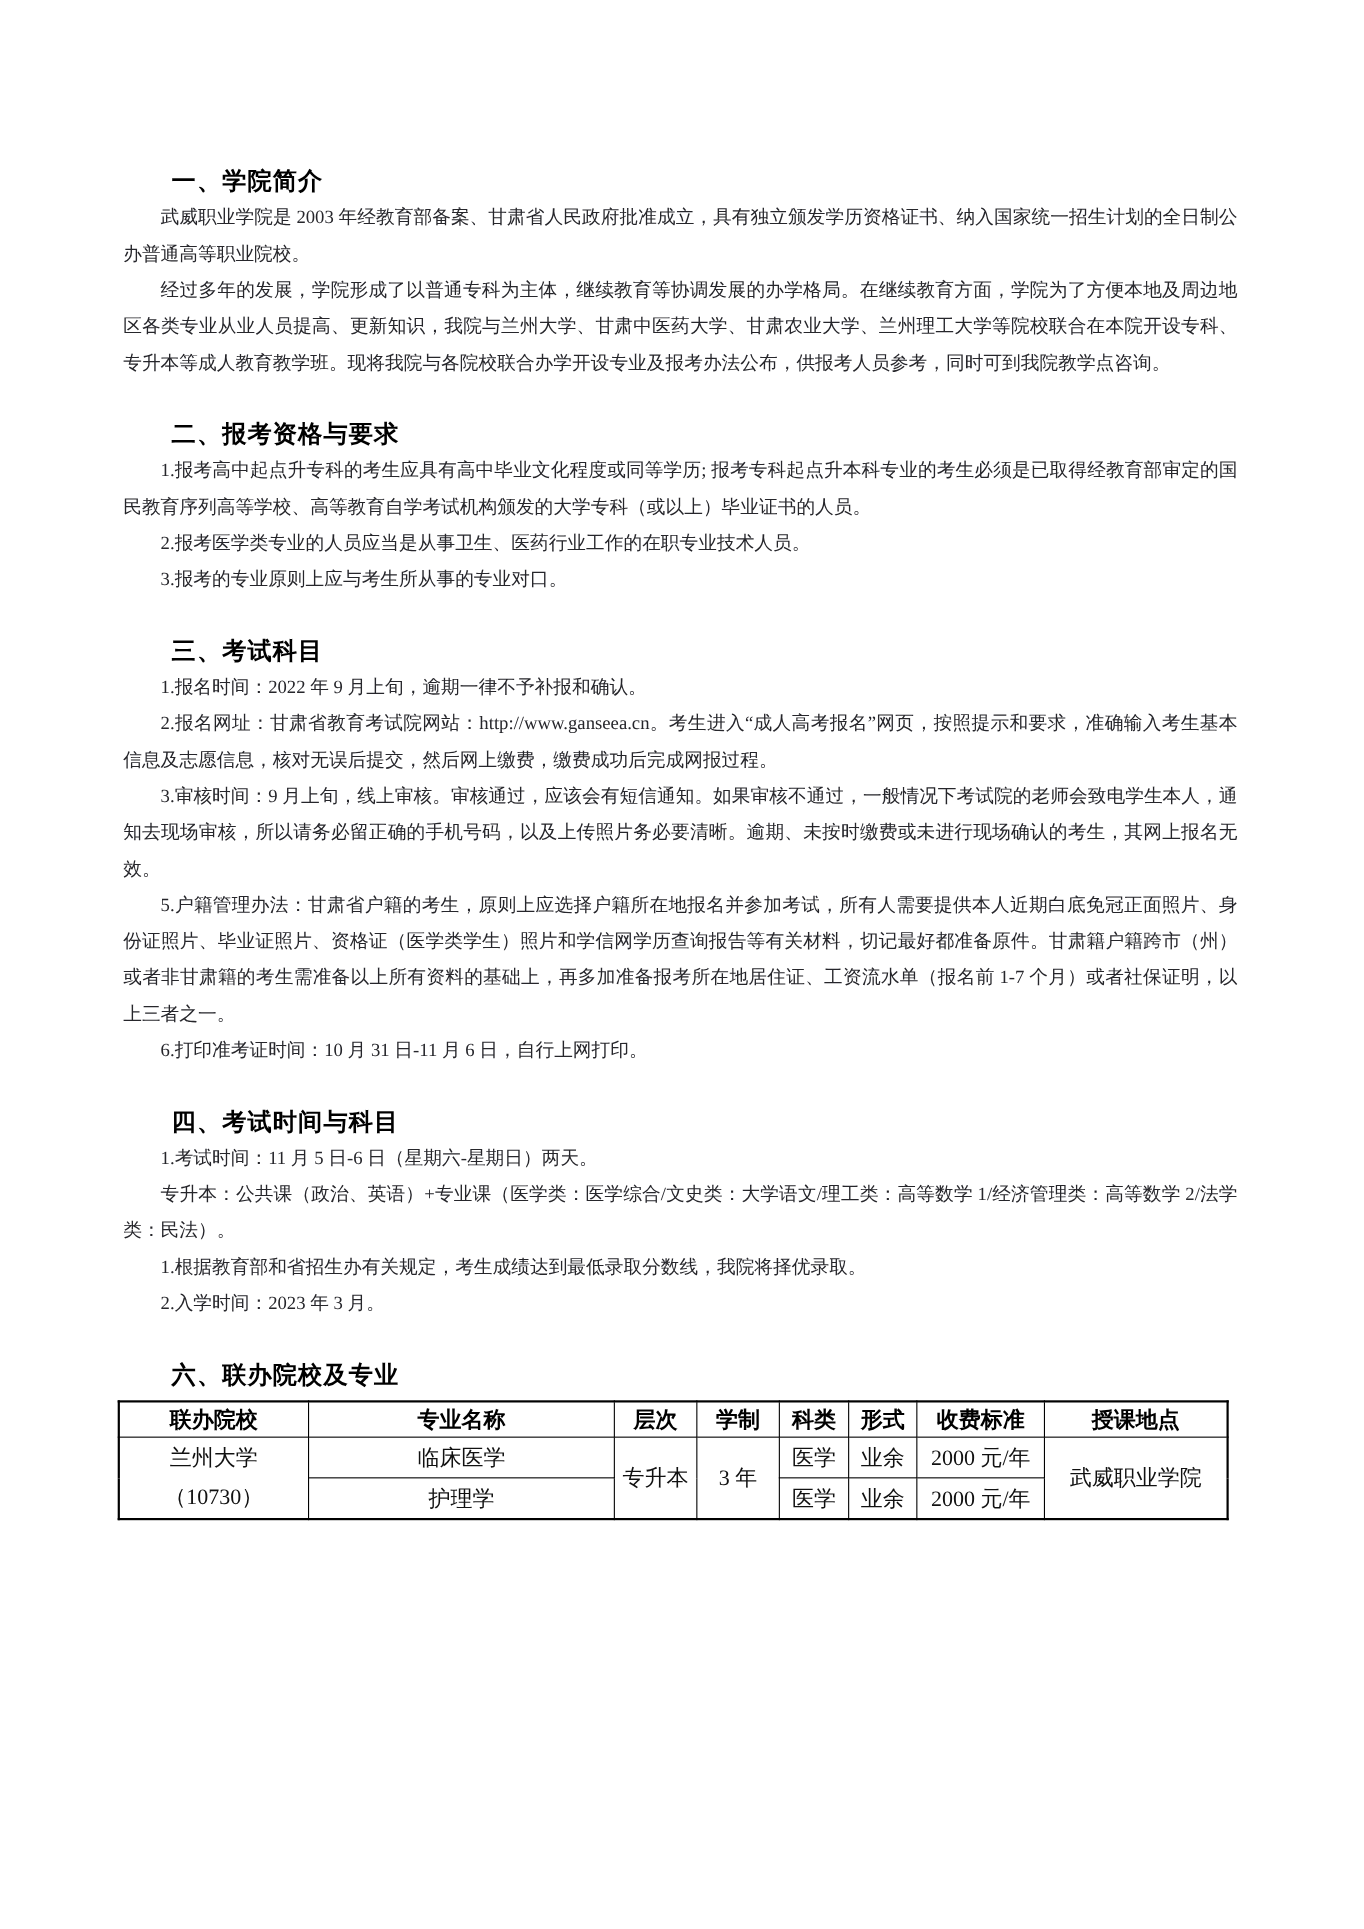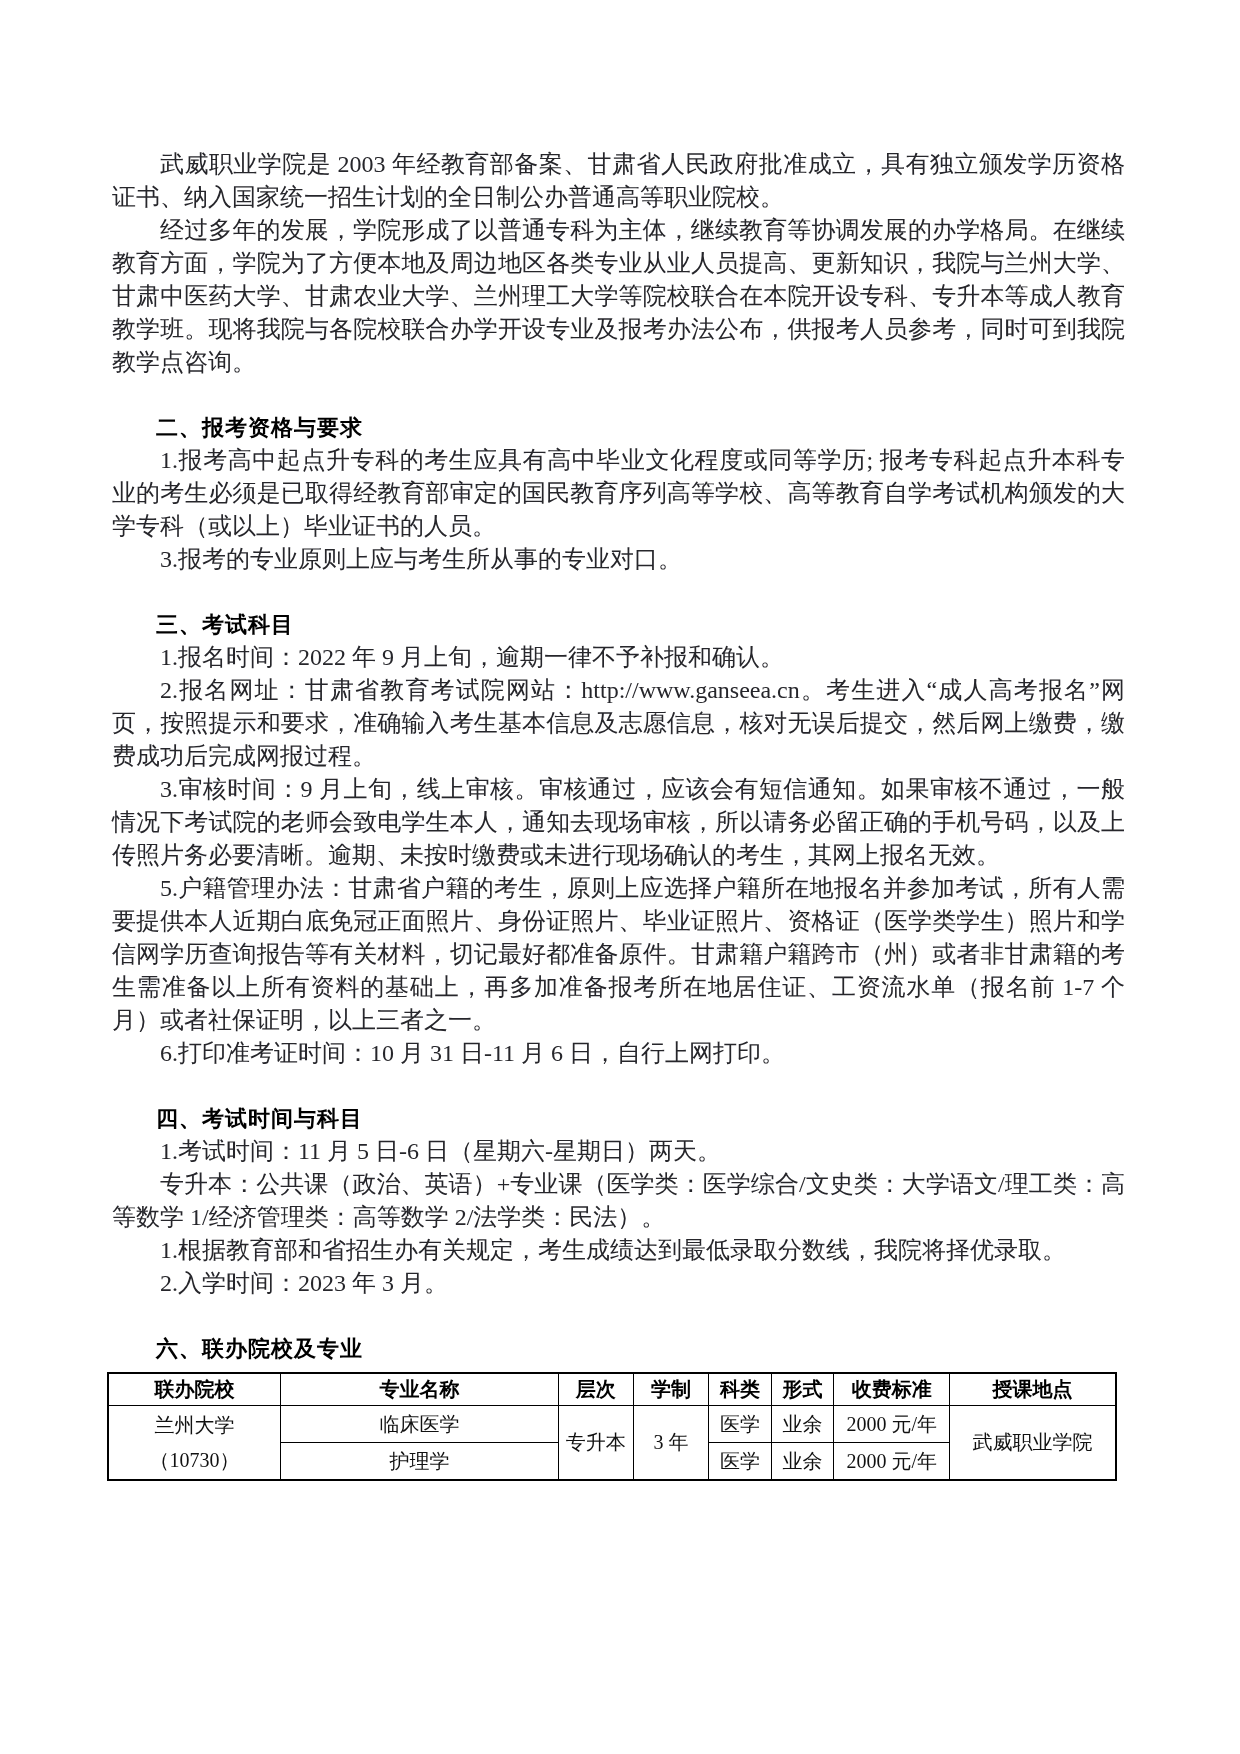--- a/index.html
+++ b/index.html
@@ -25,21 +25,21 @@
     line-height: 33px;
     color: #000000;
     margin: 32px 0 0 0;
     text-indent: 2em;
     letter-spacing: 1px;
   }
   .sec-heading.first { margin-top: 0; }
   .sec-heading.indent-more { text-indent: 2.7em; }
   .doc p {
     font-family: "Liberation Serif", serif;
-    font-size: 24px;
+    font-size: 17px;
     line-height: 33px;
     margin: 0;
     text-indent: 2em;
     text-align: justify;
     overflow-wrap: break-word;
   }
   .enroll-table {
     border-collapse: collapse;
     table-layout: fixed;
     width: 1010px;
@@ -68,25 +68,27 @@
     height: 36px;
   }
   .school-cell div { line-height: 35px; }
 </style>
 </head>
 <body>
 
 <div class="page">
   <div class="doc">
 
+    <h2 class="sec-heading first">一、学院简介</h2>
     <p>武威职业学院是 2003 年经教育部备案、甘肃省人民政府批准成立，具有独立颁发学历资格证书、纳入国家统一招生计划的全日制公办普通高等职业院校。</p>
     <p>经过多年的发展，学院形成了以普通专科为主体，继续教育等协调发展的办学格局。在继续教育方面，学院为了方便本地及周边地区各类专业从业人员提高、更新知识，我院与兰州大学、甘肃中医药大学、甘肃农业大学、兰州理工大学等院校联合在本院开设专科、专升本等成人教育教学班。现将我院与各院校联合办学开设专业及报考办法公布，供报考人员参考，同时可到我院教学点咨询。</p>
 
     <h2 class="sec-heading">二、报考资格与要求</h2>
     <p>1.报考高中起点升专科的考生应具有高中毕业文化程度或同等学历; 报考专科起点升本科专业的考生必须是已取得经教育部审定的国民教育序列高等学校、高等教育自学考试机构颁发的大学专科（或以上）毕业证书的人员。</p>
+    <p>2.报考医学类专业的人员应当是从事卫生、医药行业工作的在职专业技术人员。</p>
     <p>3.报考的专业原则上应与考生所从事的专业对口。</p>
 
     <h2 class="sec-heading">三、考试科目</h2>
     <p>1.报名时间：2022 年 9 月上旬，逾期一律不予补报和确认。</p>
     <p>2.报名网址：甘肃省教育考试院网站：http://www.ganseea.cn。考生进入“成人高考报名”网页，按照提示和要求，准确输入考生基本信息及志愿信息，核对无误后提交，然后网上缴费，缴费成功后完成网报过程。</p>
     <p>3.审核时间：9 月上旬，线上审核。审核通过，应该会有短信通知。如果审核不通过，一般情况下考试院的老师会致电学生本人，通知去现场审核，所以请务必留正确的手机号码，以及上传照片务必要清晰。逾期、未按时缴费或未进行现场确认的考生，其网上报名无效。</p>
     <p>5.户籍管理办法：甘肃省户籍的考生，原则上应选择户籍所在地报名并参加考试，所有人需要提供本人近期白底免冠正面照片、身份证照片、毕业证照片、资格证（医学类学生）照片和学信网学历查询报告等有关材料，切记最好都准备原件。甘肃籍户籍跨市（州）或者非甘肃籍的考生需准备以上所有资料的基础上，再多加准备报考所在地居住证、工资流水单（报名前 1-7 个月）或者社保证明，以上三者之一。</p>
     <p>6.打印准考证时间：10 月 31 日-11 月 6 日，自行上网打印。</p>
 
     <h2 class="sec-heading">四、考试时间与科目</h2>

